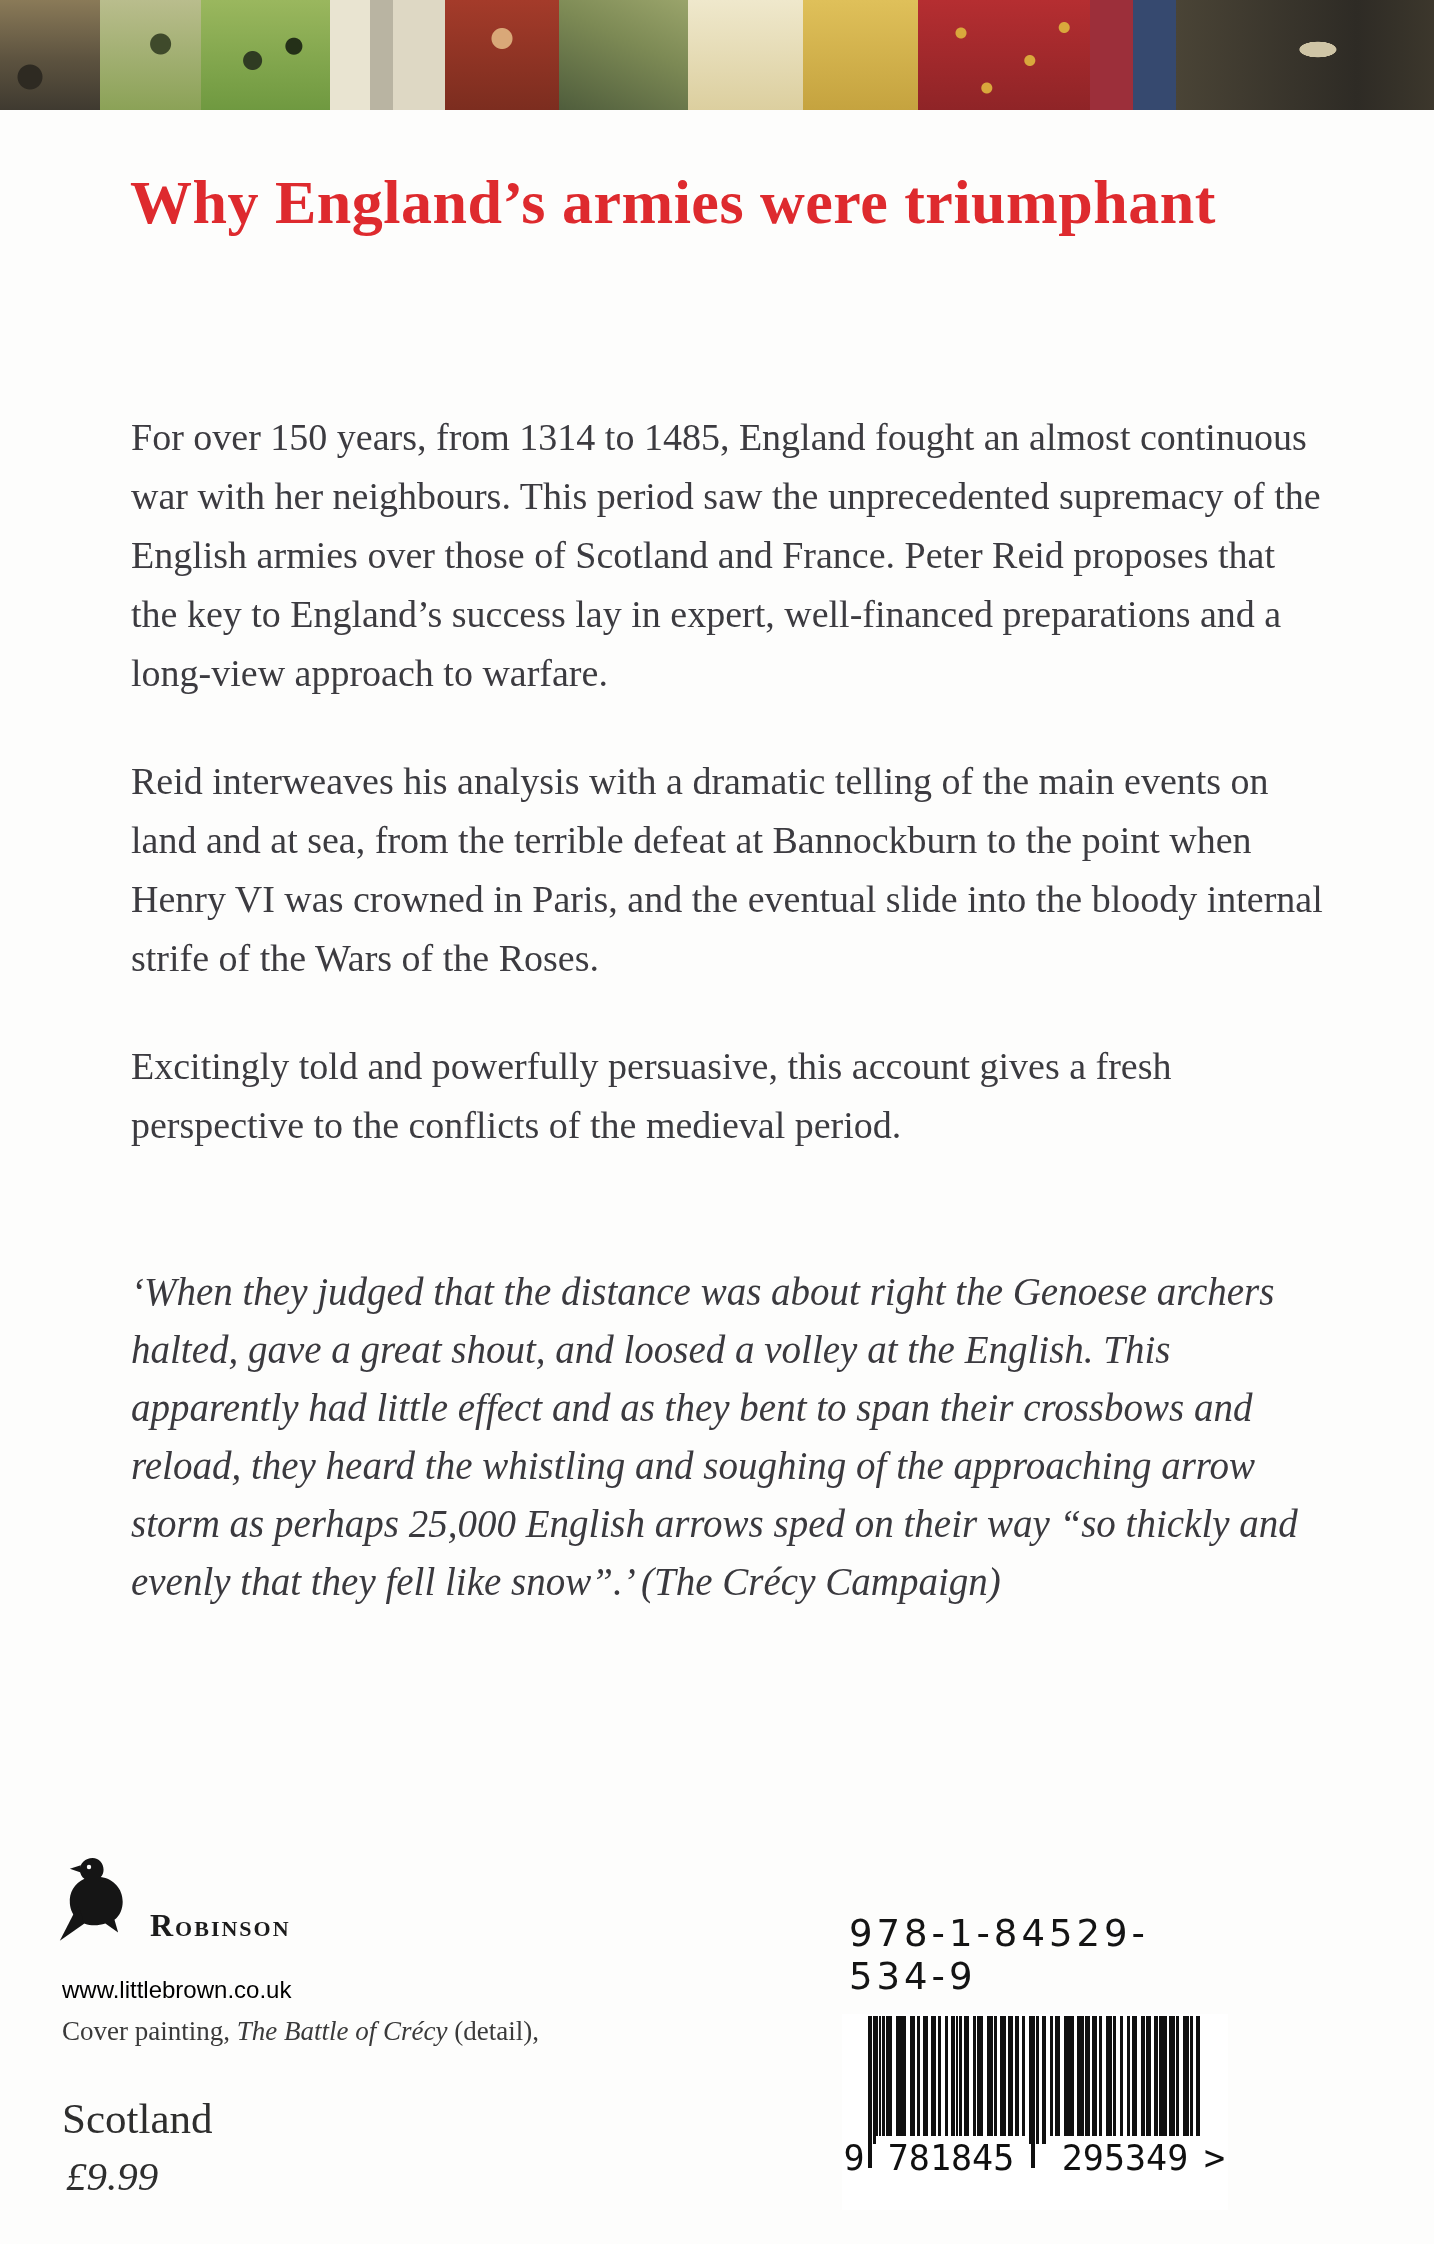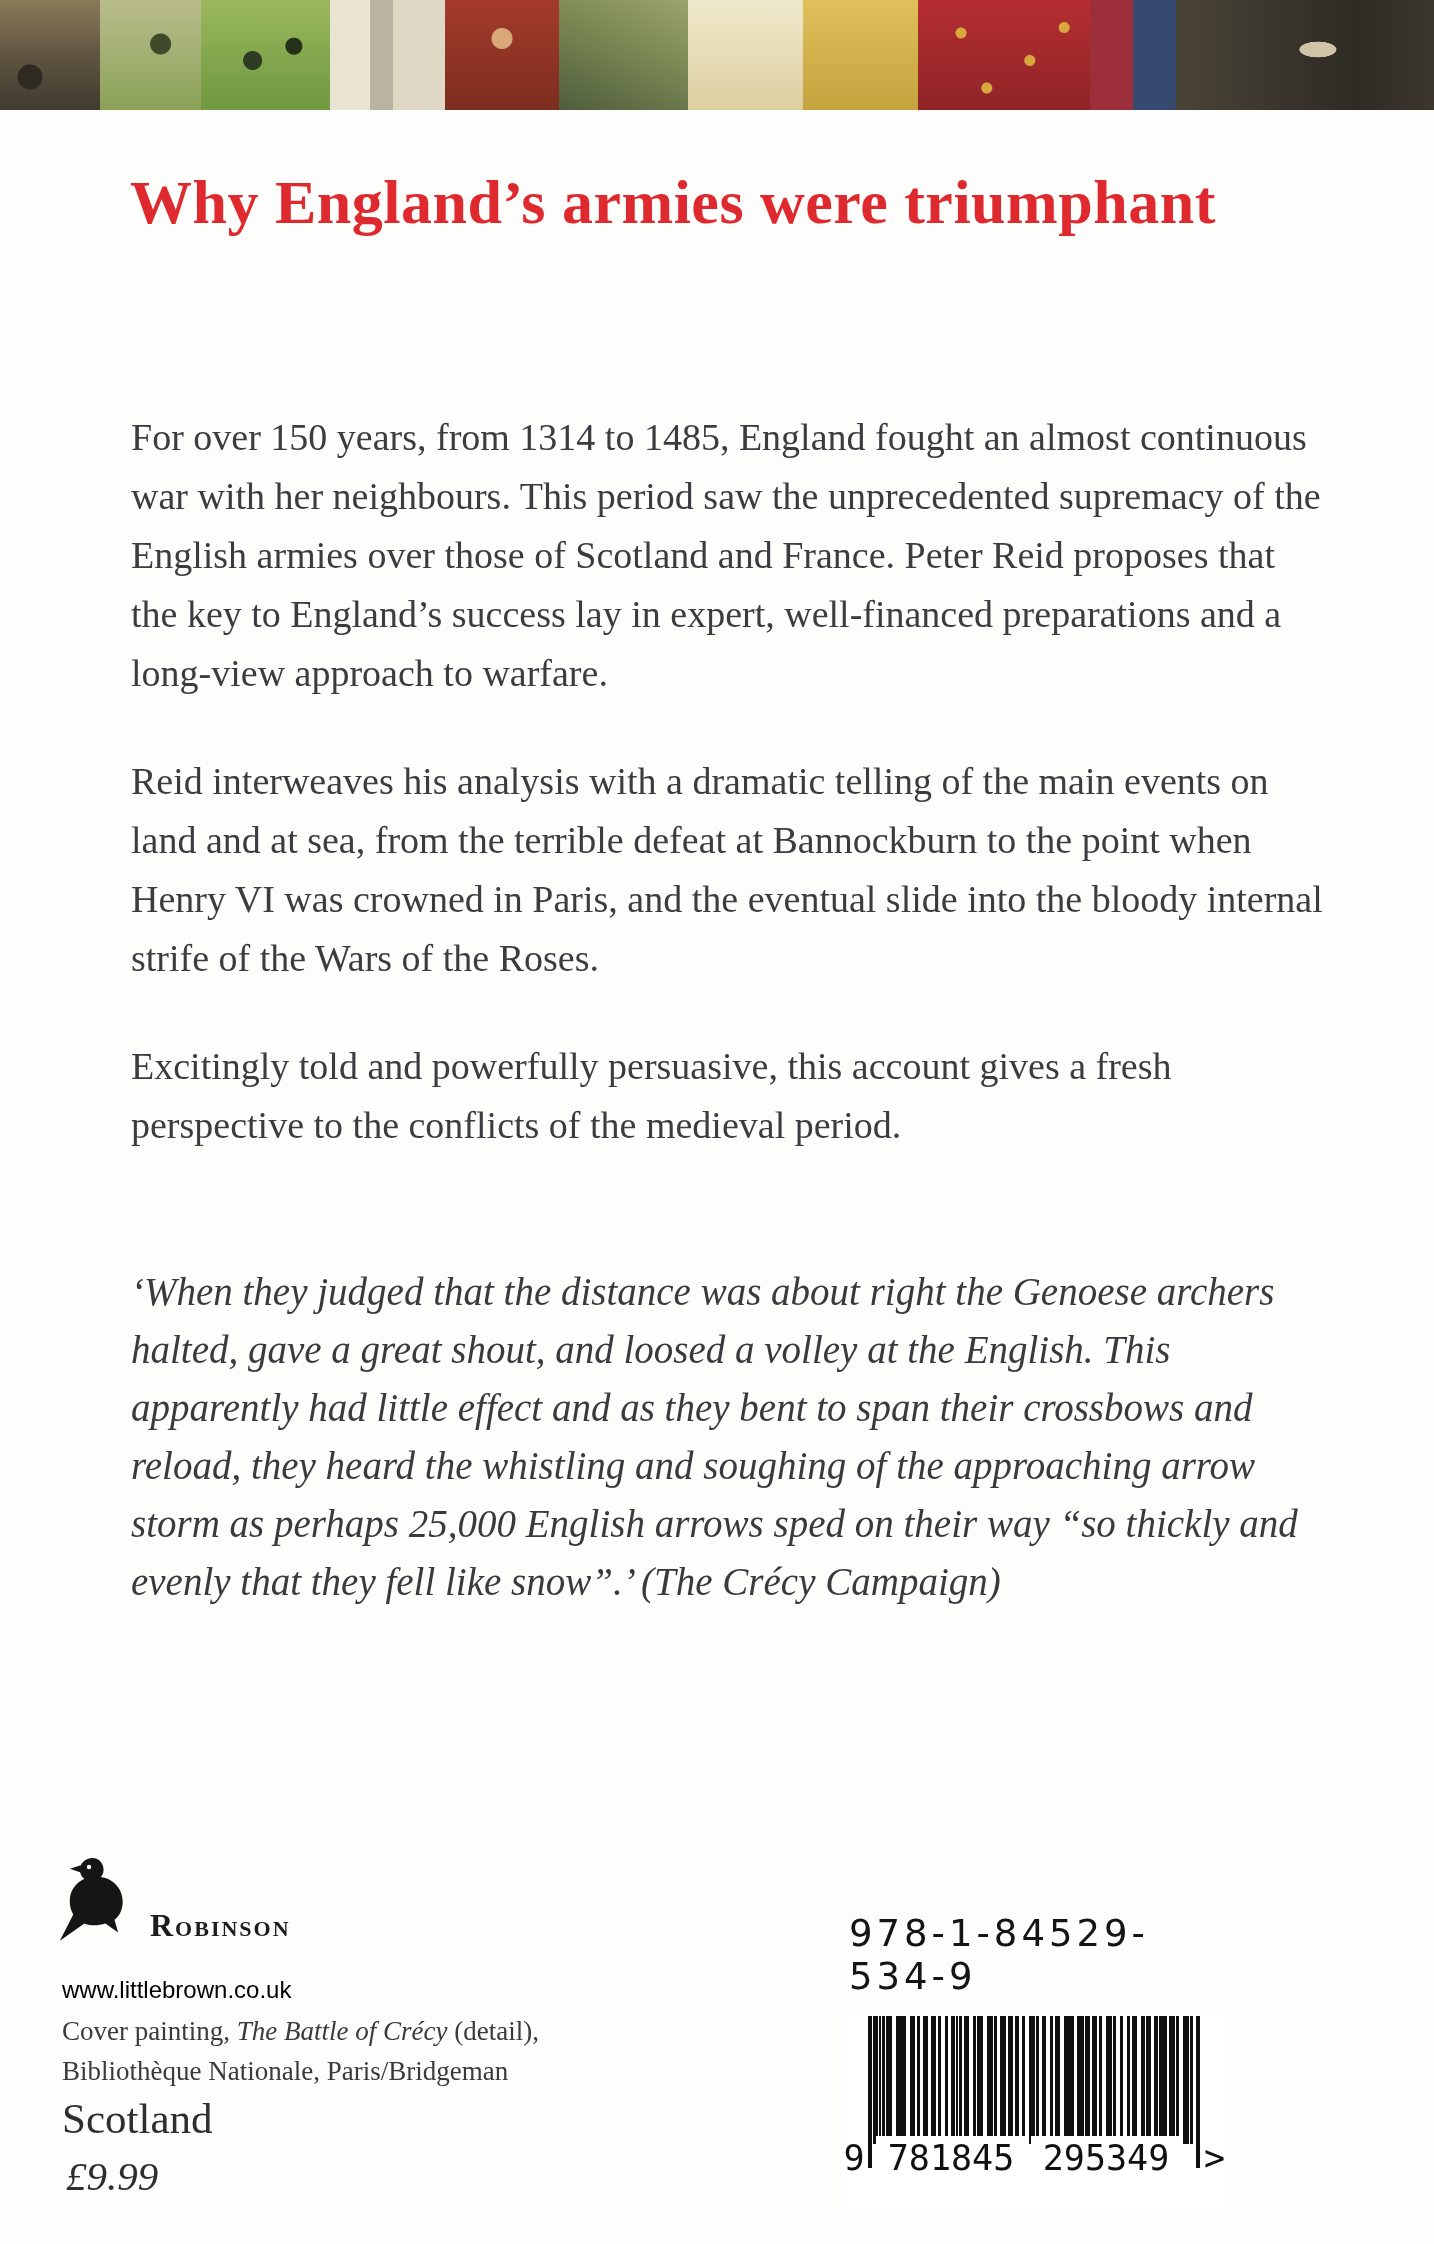--- a/index.html
+++ b/index.html
@@ -96,21 +96,21 @@
   .guard.g-left { left:26px; }
   .guard.g-mid { left:189px; }
   .guard.g-right { left:354px; }
   .digit {
     position:absolute; top:122px;
     font-family:"DejaVu Sans Mono", monospace; font-size:35px; color:#101010;
     line-height:44px;
   }
   .digit.d9 { left:0; width:24px; background:#ffffff; text-align:center; }
   .digit.dg1 { left:34px; width:150px; background:#ffffff; text-align:center; }
-  .digit.dg2 { left:189px; width:150px; background:#ffffff; text-align:center; }
+  .digit.dg2 { left:208px; width:150px; background:#ffffff; text-align:center; }
   .digit.dgt { left:362px; width:30px; text-align:left; }
 </style>
 </head>
 <body>
 
 <div class="page">
 
   <div class="art-strip">
     <div class="seg s1"></div>
     <div class="seg s2"></div>
@@ -143,21 +143,20 @@
       <path fill="#151515" d="M25 14 l-12 4 12 4z"></path>
       <circle cx="34" cy="16" r="2.4" fill="#ffffff"></circle>
     </svg>
     <div class="name">Robinson</div>
   </div>
 
   <div class="website">www.littlebrown.co.uk</div>
   <div class="credit1">
     <span>Cover painting, </span><em>The Battle of Crécy</em><span> (detail),</span>
   </div>
-  <div class="credit2">Bibliothèque Nationale, Paris/Bridgeman</div>
   <div class="category">Scotland</div>
   <div class="price">£9.99</div>
 
   <div class="isbn-block">
     <div class="isbn-number">978-1-84529-534-9</div>
     <div class="barcode">
       <div class="bars"></div>
       <div class="guard g-left"></div>
       <div class="guard g-mid"></div>
       <div class="guard g-right"></div>

